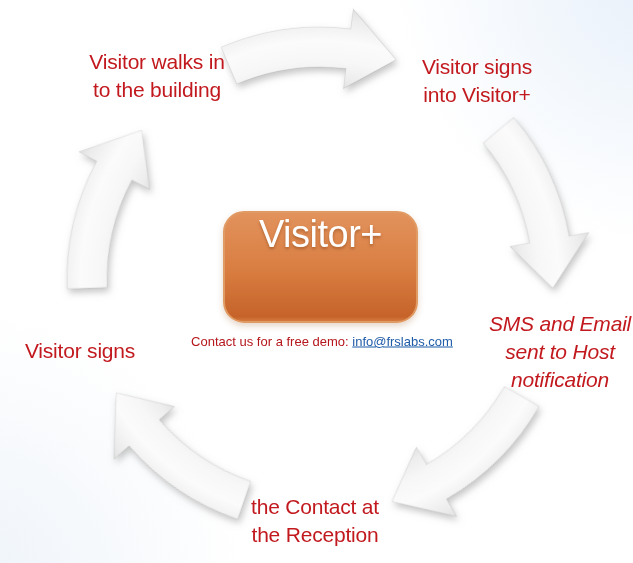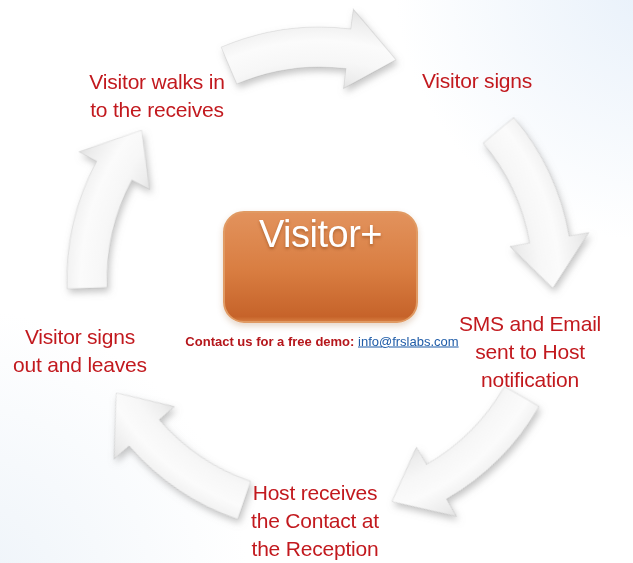--- a/index.html
+++ b/index.html
@@ -28,23 +28,23 @@
     position: absolute;
     transform: translate(-50%, -50%);
     text-align: center;
     color: var(--step-text, #c2191e);
     font-size: 21px;
     line-height: 28px;
     letter-spacing: -0.2px;
     white-space: nowrap;
   }
   .step span { display: block; }
-  .step.s1 { left: 157px; top: 96px;  }
+  .step.s1 { left: 157px; top: 76px;  }
   .step.s2 { left: 477px; top: 81px;  }
-  .step.s3 { left: 530px; top: 352px; }
+  .step.s3 { left: 560px; top: 352px; font-style: italic; }
   .step.s4 { left: 315px; top: 521px; }
   .step.s5 { left: 80px;  top: 351px; }
 
   .center-box {
     position: absolute;
     left: 223px; top: 211px;
     width: 195px; height: 112px;
     box-sizing: border-box;
     border-radius: 21px;
     border: 2px solid var(--center-box-border, #e09a63);
@@ -66,21 +66,21 @@
   }
   .contact {
     position: absolute;
     left: 322px; top: 341px;
     transform: translate(-50%, -50%);
     white-space: nowrap;
     font-size: 13px;
   }
   .contact-prefix {
     color: var(--contact-text, #b5161b);
-    font-weight: bold;
+    font-weight: normal;
   }
   .contact-email {
     color: var(--email-link, #1f5ca8);
     text-decoration: underline;
     cursor: pointer;
   }
 </style>
 </head>
 <body>
 
@@ -112,42 +112,41 @@
       <use href="#arrowShape" transform="translate(320,280) rotate(-23)"></use>
       <use href="#arrowShape" transform="translate(320,280) rotate(50)"></use>
       <use href="#arrowShape" transform="translate(320,280) rotate(120)"></use>
       <use href="#arrowShape" transform="translate(320,280) rotate(199)"></use>
       <use href="#arrowShape" transform="translate(320,280) rotate(268)"></use>
     </g>
   </svg>
 
   <div class="step s1">
     <span>Visitor walks in</span>
-    <span>to the receives</span>
+    <span>to the building</span>
   </div>
 
   <div class="step s2">
     <span>Visitor signs</span>
+    <span>into Visitor+</span>
   </div>
 
   <div class="step s3">
     <span>SMS and Email</span>
     <span>sent to Host</span>
     <span>notification</span>
   </div>
 
   <div class="step s4">
-    <span>Host receives</span>
     <span>the Contact at</span>
     <span>the Reception</span>
   </div>
 
   <div class="step s5">
     <span>Visitor signs</span>
-    <span>out and leaves</span>
   </div>
 
   <div class="center-box">
     <span class="center-label">Visitor+</span>
   </div>
 
   <div class="contact">
     <span class="contact-prefix">Contact us for a free demo:</span>
     <a class="contact-email">info@frslabs.com</a>
   </div>

